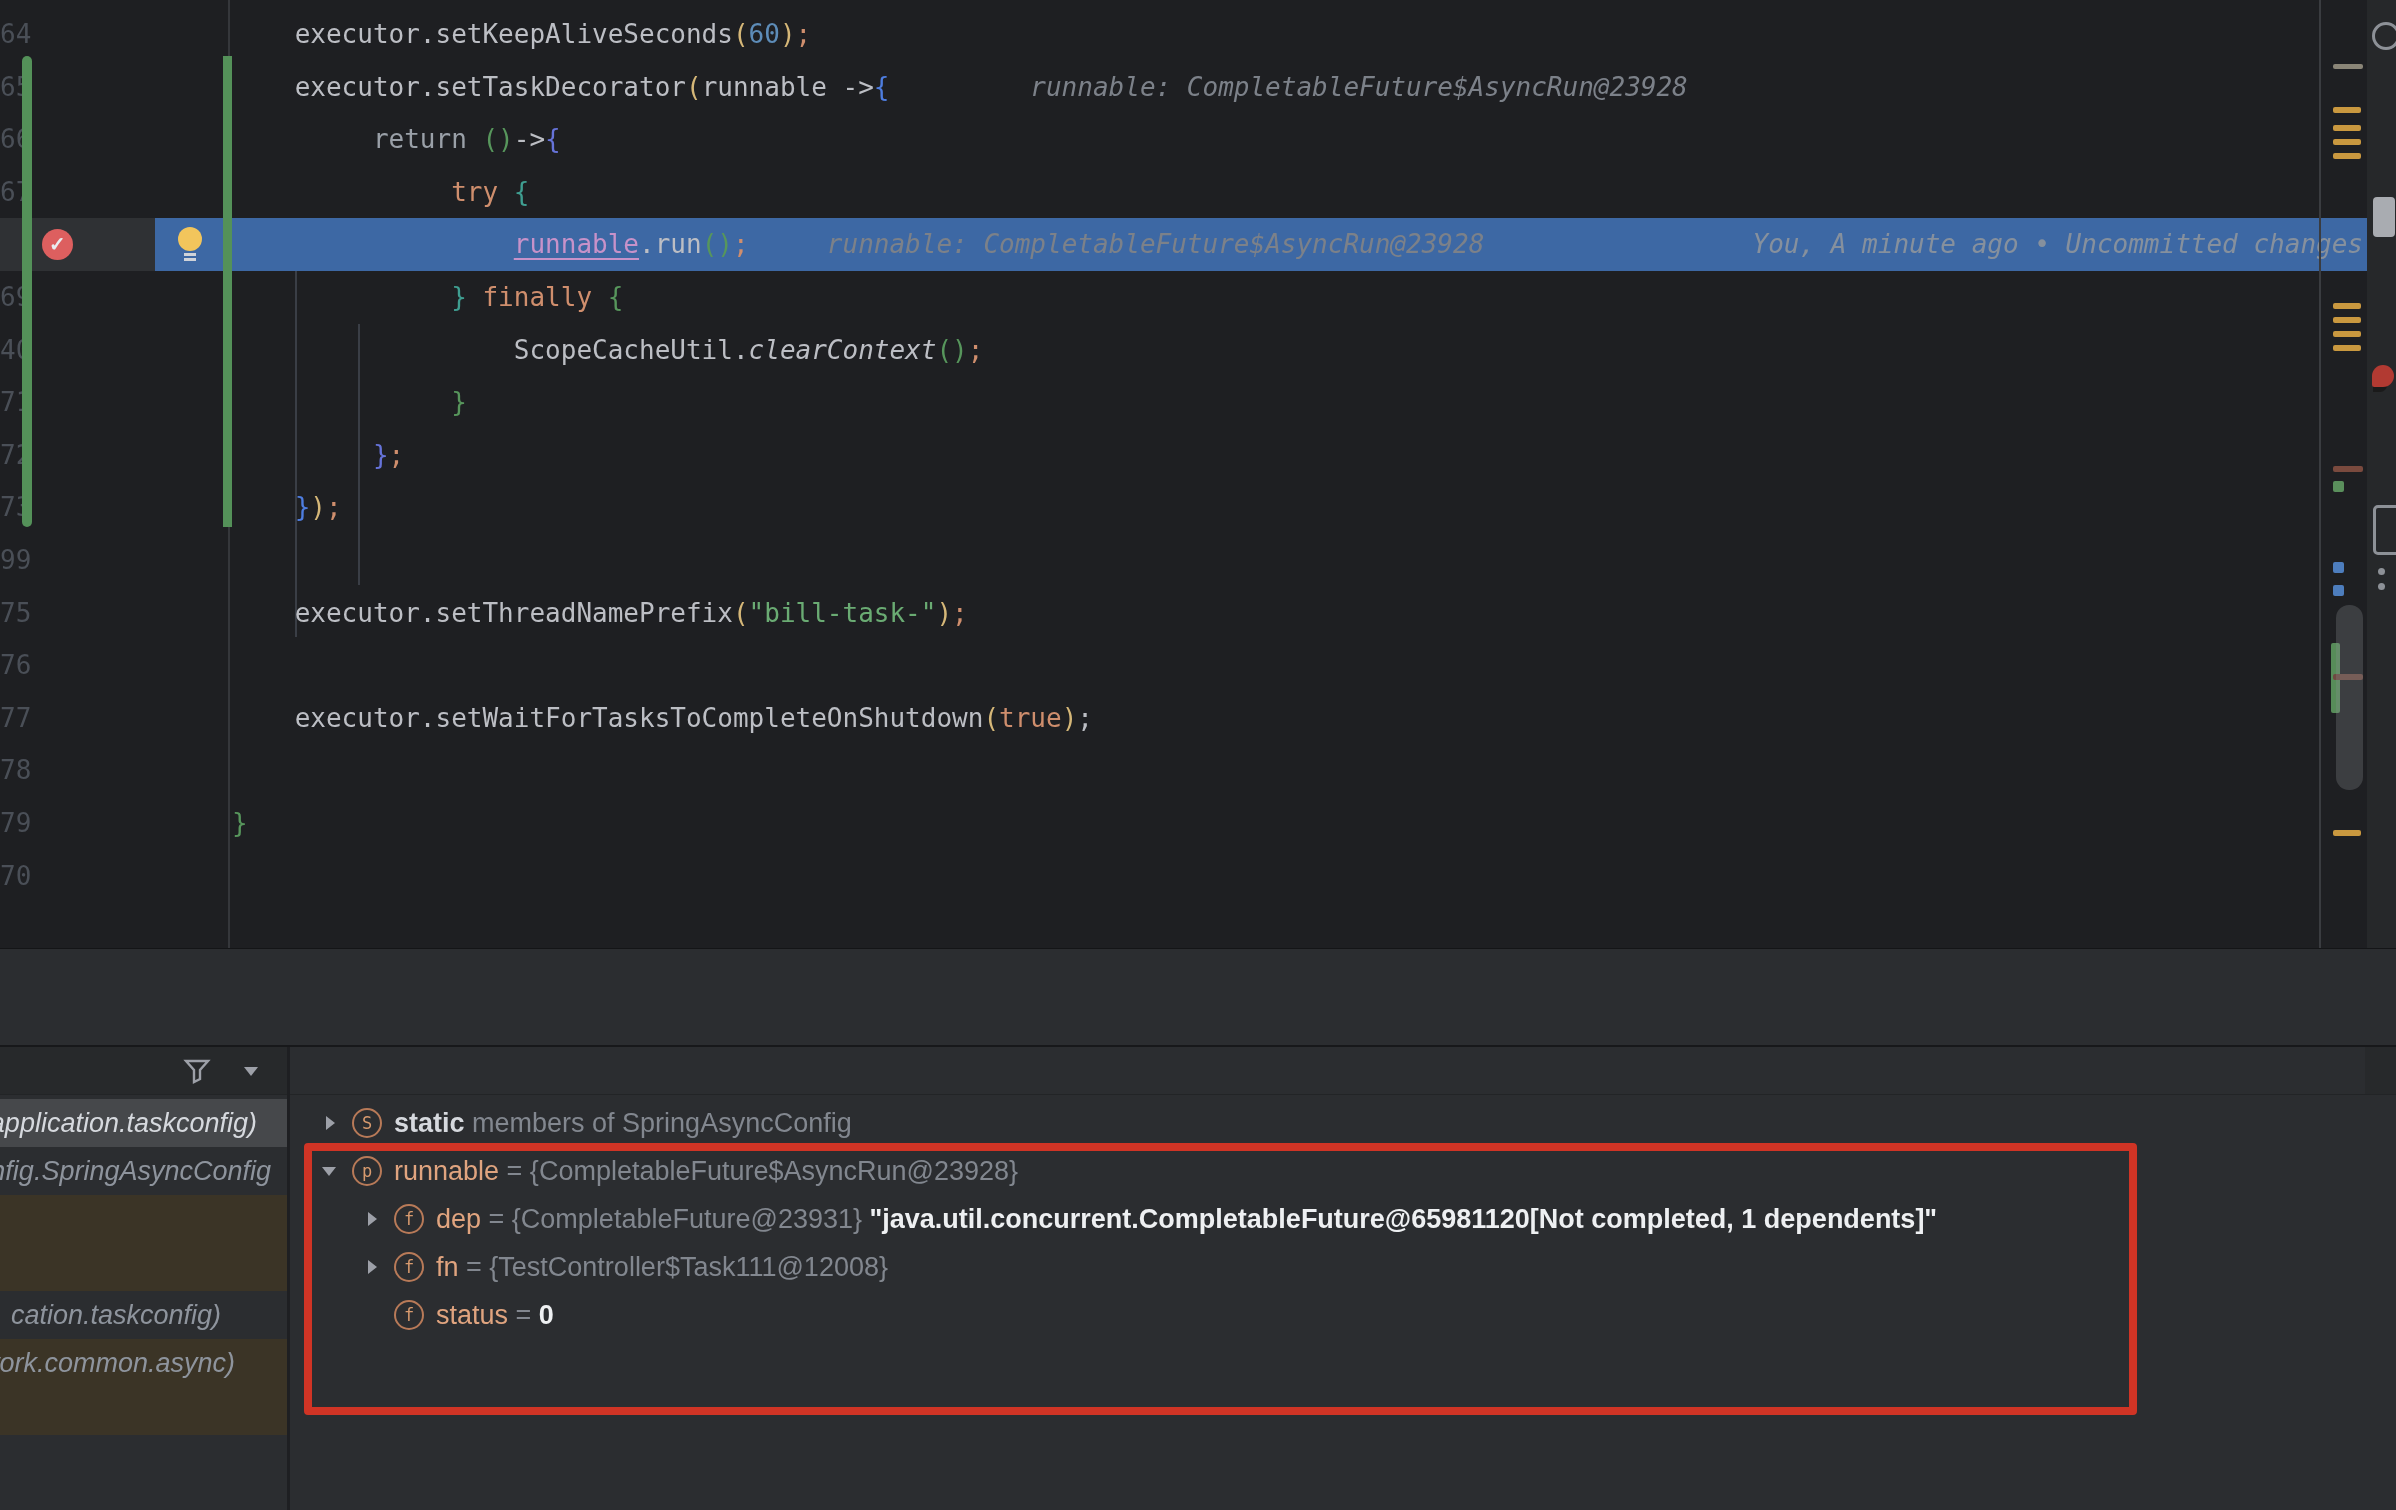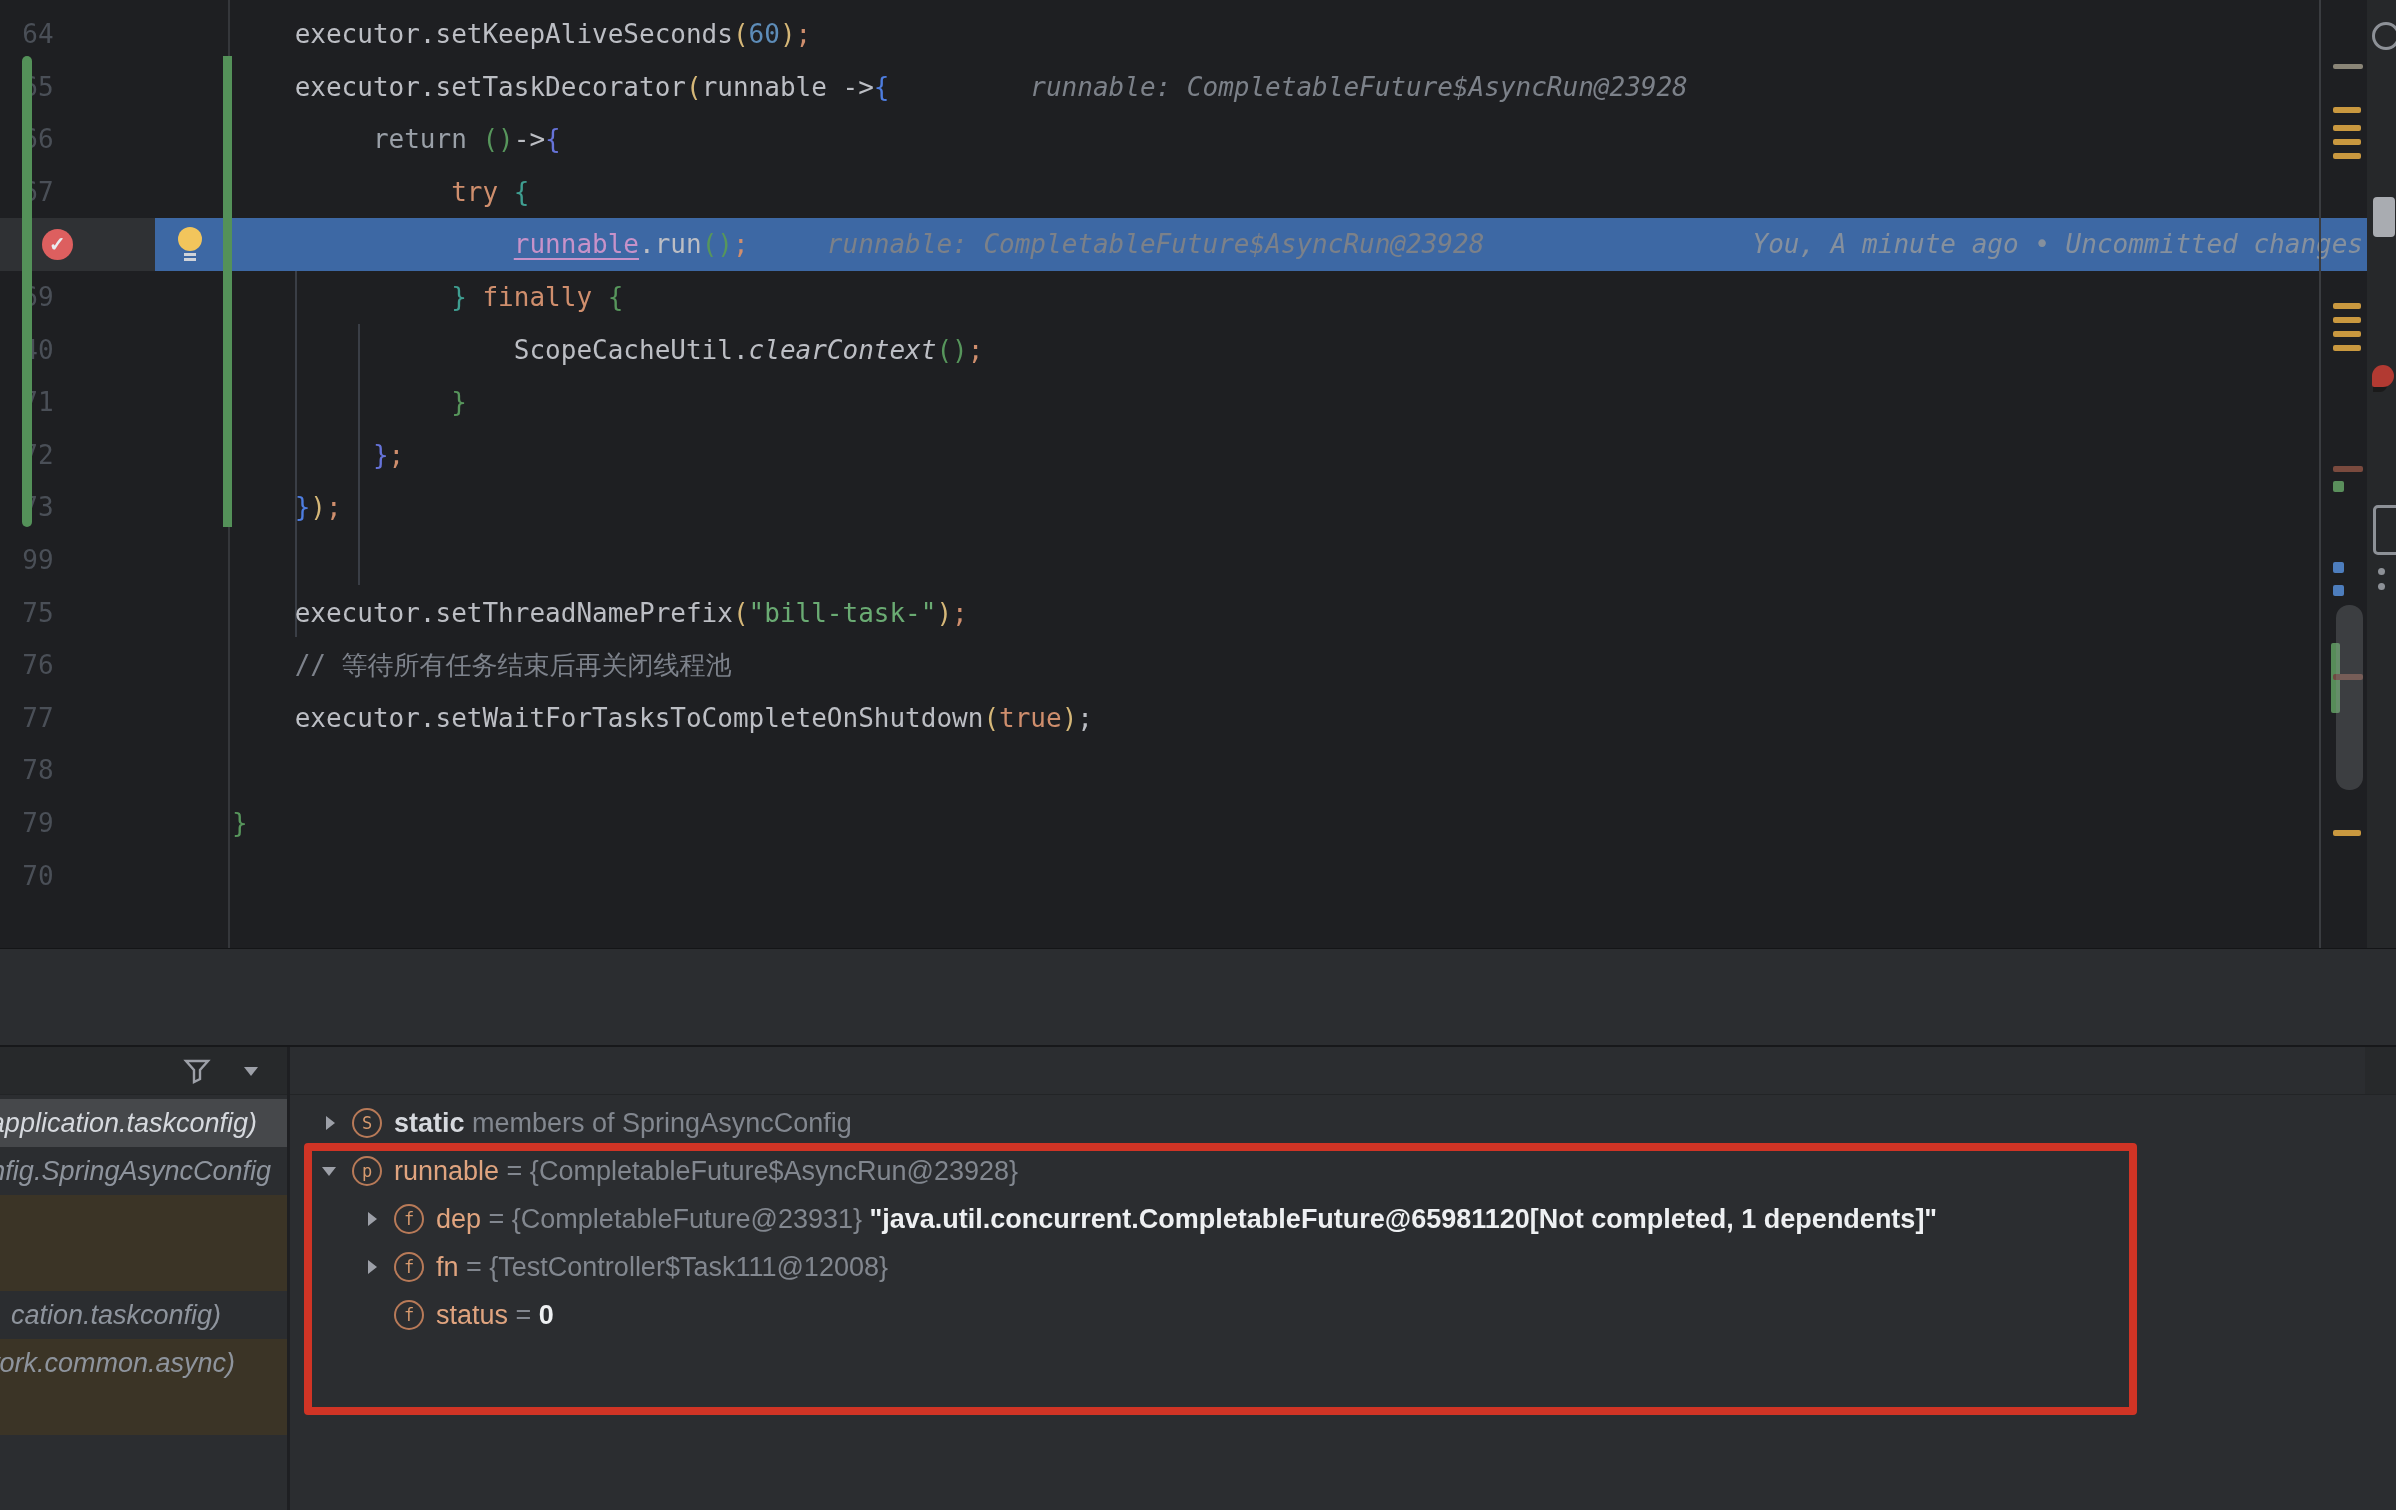--- a/index.html
+++ b/index.html
@@ -3,21 +3,21 @@
 <meta charset="utf-8">
 <style>
   html,body{margin:0;padding:0;background:#111;}
   #screen{position:relative;width:2396px;height:1510px;background:#1e1f22;overflow:hidden;
           font-family:"DejaVu Sans Mono",monospace;-webkit-font-smoothing:antialiased;}
   
   #editor{position:absolute;left:0;top:0;width:2396px;height:948px;overflow:hidden;}
   .code-row{position:absolute;left:0;right:29px;height:53px;font-size:26px;line-height:53px;white-space:pre;z-index:2;}
   .code-row.current{background:#3d68a4;}
   .code-row.current .gutter-hl{position:absolute;left:0;width:155px;top:0;bottom:0;background:#2f3134;}
-  .lnum{position:absolute;left:0;width:76px;text-align:center;color:#4a4f57;}
+  .lnum{position:absolute;left:0;width:76px;text-align:left;color:#4a4f57;}
   .ctext{position:absolute;left:232px;white-space:pre;}
   .s-fg{color:#bcbec4}.s-dim{color:#9aa0a8}.s-kw{color:#cf8e6d}.s-gold{color:#d5b778}
   .s-green{color:#57965c}.s-teal{color:#3f9e91}.s-indigo{color:#6673d9}.s-blue{color:#4e7de0}
   .s-str{color:#6aab73}.s-cmt{color:#7d828b}.s-doc{color:#74a874}.s-num{color:#5d8cb8}
   .s-fgi{color:#bcbec4;font-style:italic}
   .s-var{color:#c792c9;text-decoration:underline;text-underline-offset:5px;}
   .inlay{color:#7c8189;font-style:italic;}
   .blame{position:absolute;right:4px;color:#8e959d;font-style:italic;opacity:.9;}
   .vcs-bar{position:absolute;background:#549159;z-index:6;}
   #gutter-border{position:absolute;left:228px;top:0;width:2px;height:948px;background:#35373b;z-index:3;}
@@ -94,21 +94,21 @@
         <div class="code-row" style="top: 113.2px;"><div class="lnum">66</div><div class="ctext"><span class="s-fg">         </span><span class="s-dim">return </span><span class="s-green">()</span><span class="s-fg">-&gt;</span><span class="s-indigo">{</span></div></div>
         <div class="code-row" style="top: 165.8px;"><div class="lnum">67</div><div class="ctext"><span class="s-fg">              </span><span class="s-kw">try </span><span class="s-teal">{</span></div></div>
         <div class="code-row current" style="top: 218.4px;"><div class="gutter-hl"></div><div class="bp-icon">✓</div><div class="bulb"></div><div class="ctext"><span class="s-fg">                  </span><span class="s-var">runnable</span><span class="s-fg">.run</span><span class="s-green">()</span><span class="s-kw">;</span><span class="inlay" style="margin-left: 78.25px;">runnable: CompletableFuture$AsyncRun@23928</span></div><div class="blame">You, A minute ago • Uncommitted changes</div></div>
         <div class="code-row" style="top: 271px;"><div class="lnum">69</div><div class="ctext"><span class="s-fg">              </span><span class="s-teal">} </span><span class="s-kw">finally </span><span class="s-green">{</span></div></div>
         <div class="code-row" style="top: 323.6px;"><div class="lnum">40</div><div class="ctext"><span class="s-fg">                  </span><span class="s-fg">ScopeCacheUtil.</span><span class="s-fgi">clearContext</span><span class="s-green">()</span><span class="s-kw">;</span></div></div>
         <div class="code-row" style="top: 376.2px;"><div class="lnum">71</div><div class="ctext"><span class="s-fg">              </span><span class="s-green">}</span></div></div>
         <div class="code-row" style="top: 428.8px;"><div class="lnum">72</div><div class="ctext"><span class="s-fg">         </span><span class="s-indigo">}</span><span class="s-kw">;</span></div></div>
         <div class="code-row" style="top: 481.4px;"><div class="lnum">73</div><div class="ctext"><span class="s-fg">    </span><span class="s-blue">}</span><span class="s-gold">)</span><span class="s-kw">;</span></div></div>
         <div class="code-row" style="top: 534px;"><div class="lnum">99</div></div>
         <div class="code-row" style="top: 586.6px;"><div class="lnum">75</div><div class="ctext"><span class="s-fg">    </span><span class="s-fg">executor.setThreadNamePrefix</span><span class="s-gold">(</span><span class="s-str">"bill-task-"</span><span class="s-gold">)</span><span class="s-kw">;</span></div></div>
-        <div class="code-row" style="top: 639.2px;"><div class="lnum">76</div><div class="ctext"><span class="s-fg">    </span><span class="s-cmt">// 等待所有任务结束后再关闭线程池</span></div></div>
+        <div class="code-row" style="top: 639.2px;"><div class="lnum">76</div></div>
         <div class="code-row" style="top: 691.8px;"><div class="lnum">77</div><div class="ctext"><span class="s-fg">    </span><span class="s-fg">executor.setWaitForTasksToCompleteOnShutdown</span><span class="s-gold">(</span><span class="s-kw">true</span><span class="s-gold">)</span><span class="s-fg">;</span></div></div>
         <div class="code-row" style="top: 744.4px;"><div class="lnum">78</div></div>
         <div class="code-row" style="top: 797px;"><div class="lnum">79</div><div class="ctext"><span class="s-green">}</span></div></div>
         <div class="code-row" style="top: 849.6px;"><div class="lnum">70</div><div class="ctext"></div></div>
         <div class="code-row" style="top: 953px;"><div class="lnum">81</div><div class="ctext"><span class="s-doc">/**********************************************************************************  自定义线程池设置  **********************************************</span></div></div>
       </div>
     <div class="vcs-bar" style="left:22px;top:56px;width:10px;height:471px;border-radius:5px;"></div>
     <div class="vcs-bar" style="left:223px;top:56px;width:9px;height:471px;"></div>
     <div id="stripe-line"></div>
     <div id="stripe-marks">

